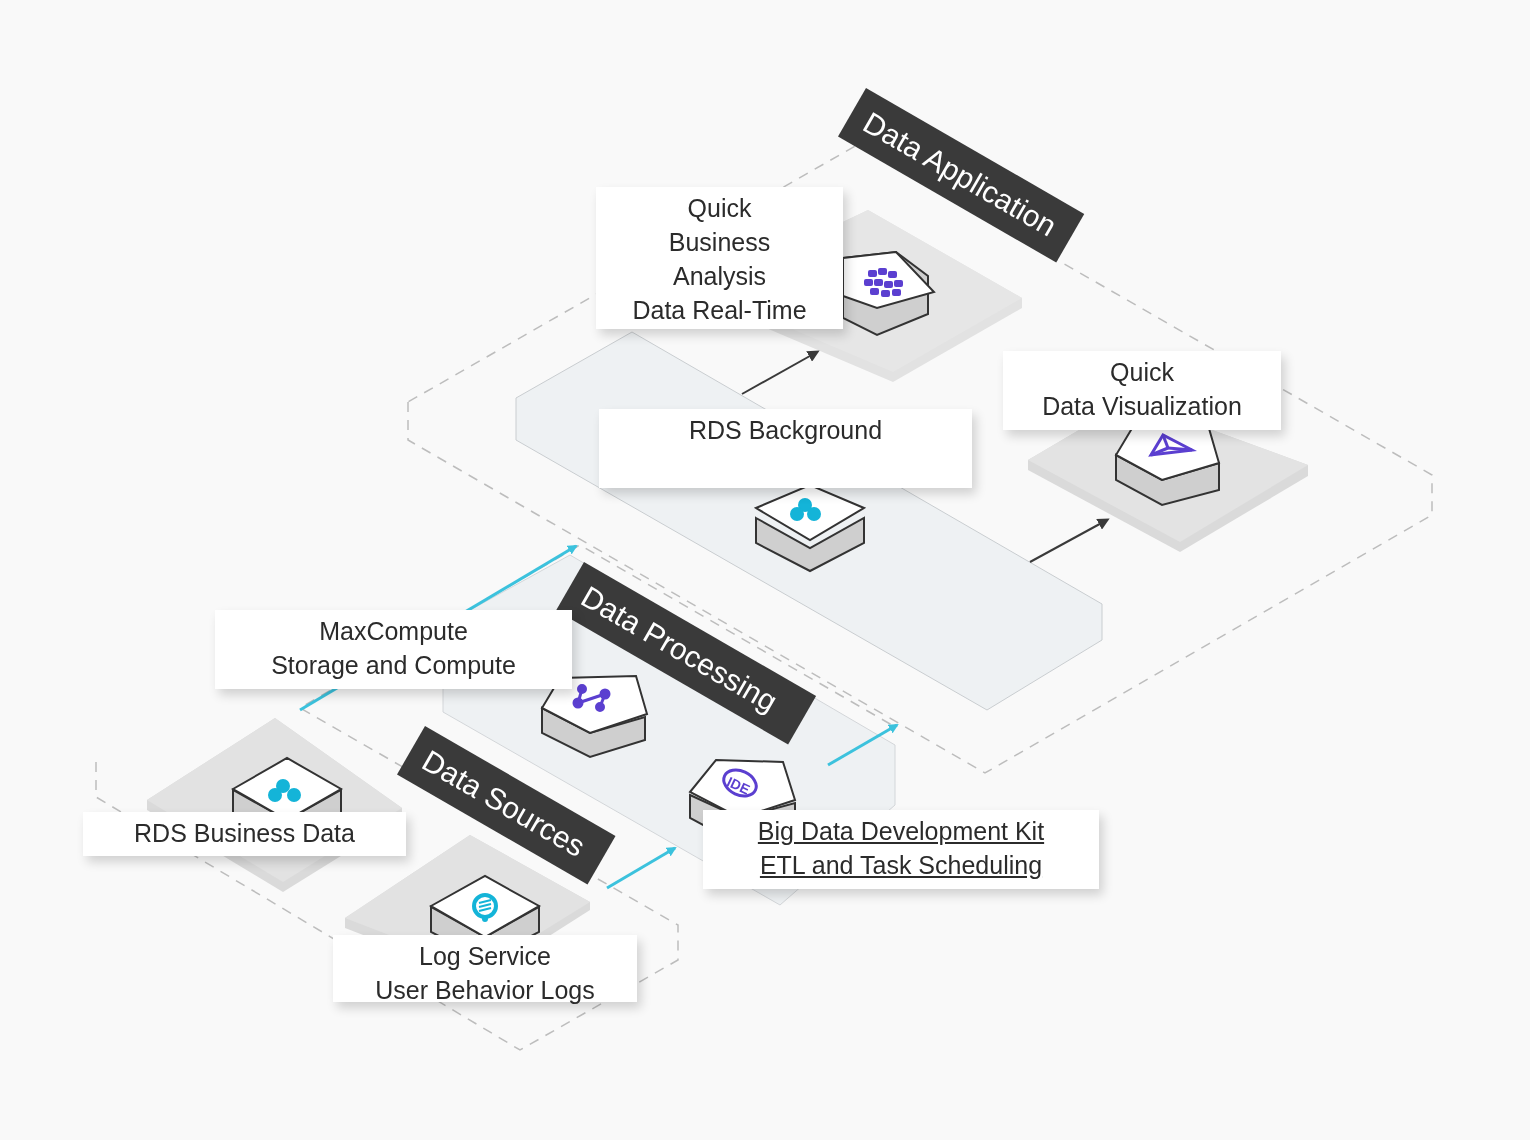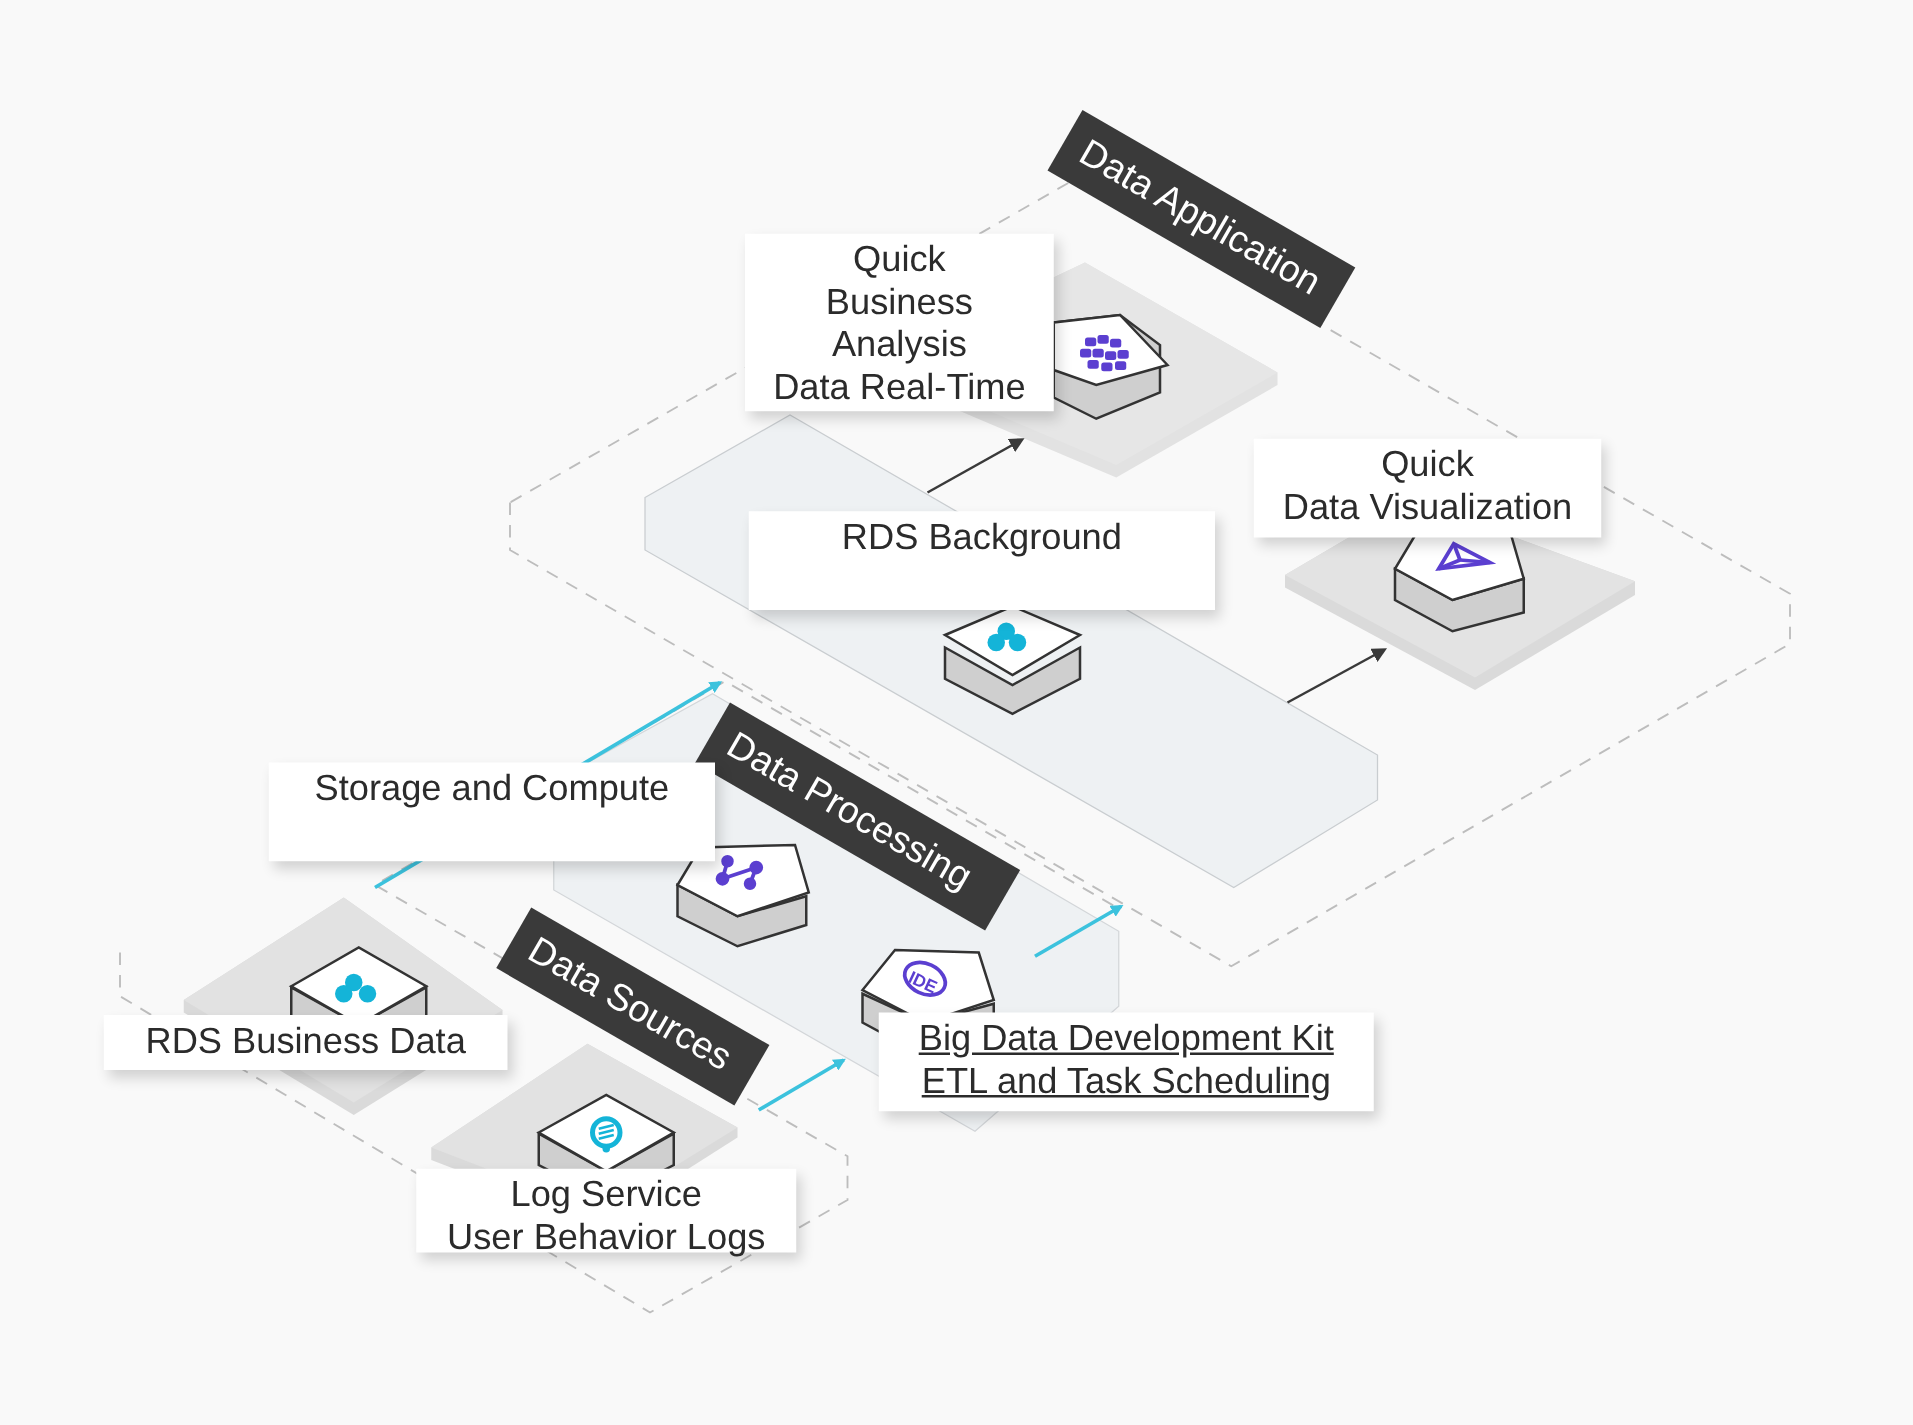--- a/index.html
+++ b/index.html
@@ -1,20 +1,20 @@
 <!DOCTYPE html>
 <html><head>
 <meta charset="utf-8">
 <style>
   html, body { margin:0; padding:0; }
   body { width:1530px; height:1140px; background:#f9f9f9; position:relative; overflow:hidden;
          font-family:"Liberation Sans", "DejaVu Sans", sans-serif; }
   svg.scene { position:absolute; left:0; top:0; }
   .label { position:absolute; background:#ffffff; color:#2b2b2b; text-align:center;
-           font-size:29px; line-height:34px; padding:4px 10px;
+           font-size:25px; line-height:34px; padding:4px 10px;
            box-shadow: 4px 6px 10px rgba(0,0,0,0.16); box-sizing:border-box; white-space:nowrap; }
   .label span { display:block; }
   .banner { position:absolute; background:#3a3a3a; color:#ffffff; font-size:30px;
             padding:0 16px; height:56px; line-height:56px; white-space:nowrap;
             transform-origin:0 0; }
 </style>
 </head>
 <body>
 
 <svg class="scene" width="1530" height="1140" viewBox="0 0 1530 1140">
@@ -169,20 +169,21 @@
 <div class="label" style="left:1003px; top:351px; width:278px; height:79px;">
   <span>Quick</span>
   <span>Data Visualization</span>
 </div>
 
 <div class="label" style="left:599px; top:409px; width:373px; height:79px;">
   <span>RDS Background</span>
 </div>
 
 <div class="label" style="left:215px; top:610px; width:357px; height:79px;">
+  <span>MaxCompute</span>
   <span>Storage and Compute</span>
 </div>
 
 <div class="label" style="left:703px; top:810px; width:396px; height:79px;text-decoration:underline;">
   <span>Big Data Development Kit</span>
   <span>ETL and Task Scheduling</span>
 </div>
 
 <div class="label" style="left:83px; top:812px; width:323px; height:44px;">
   <span>RDS Business Data</span>

